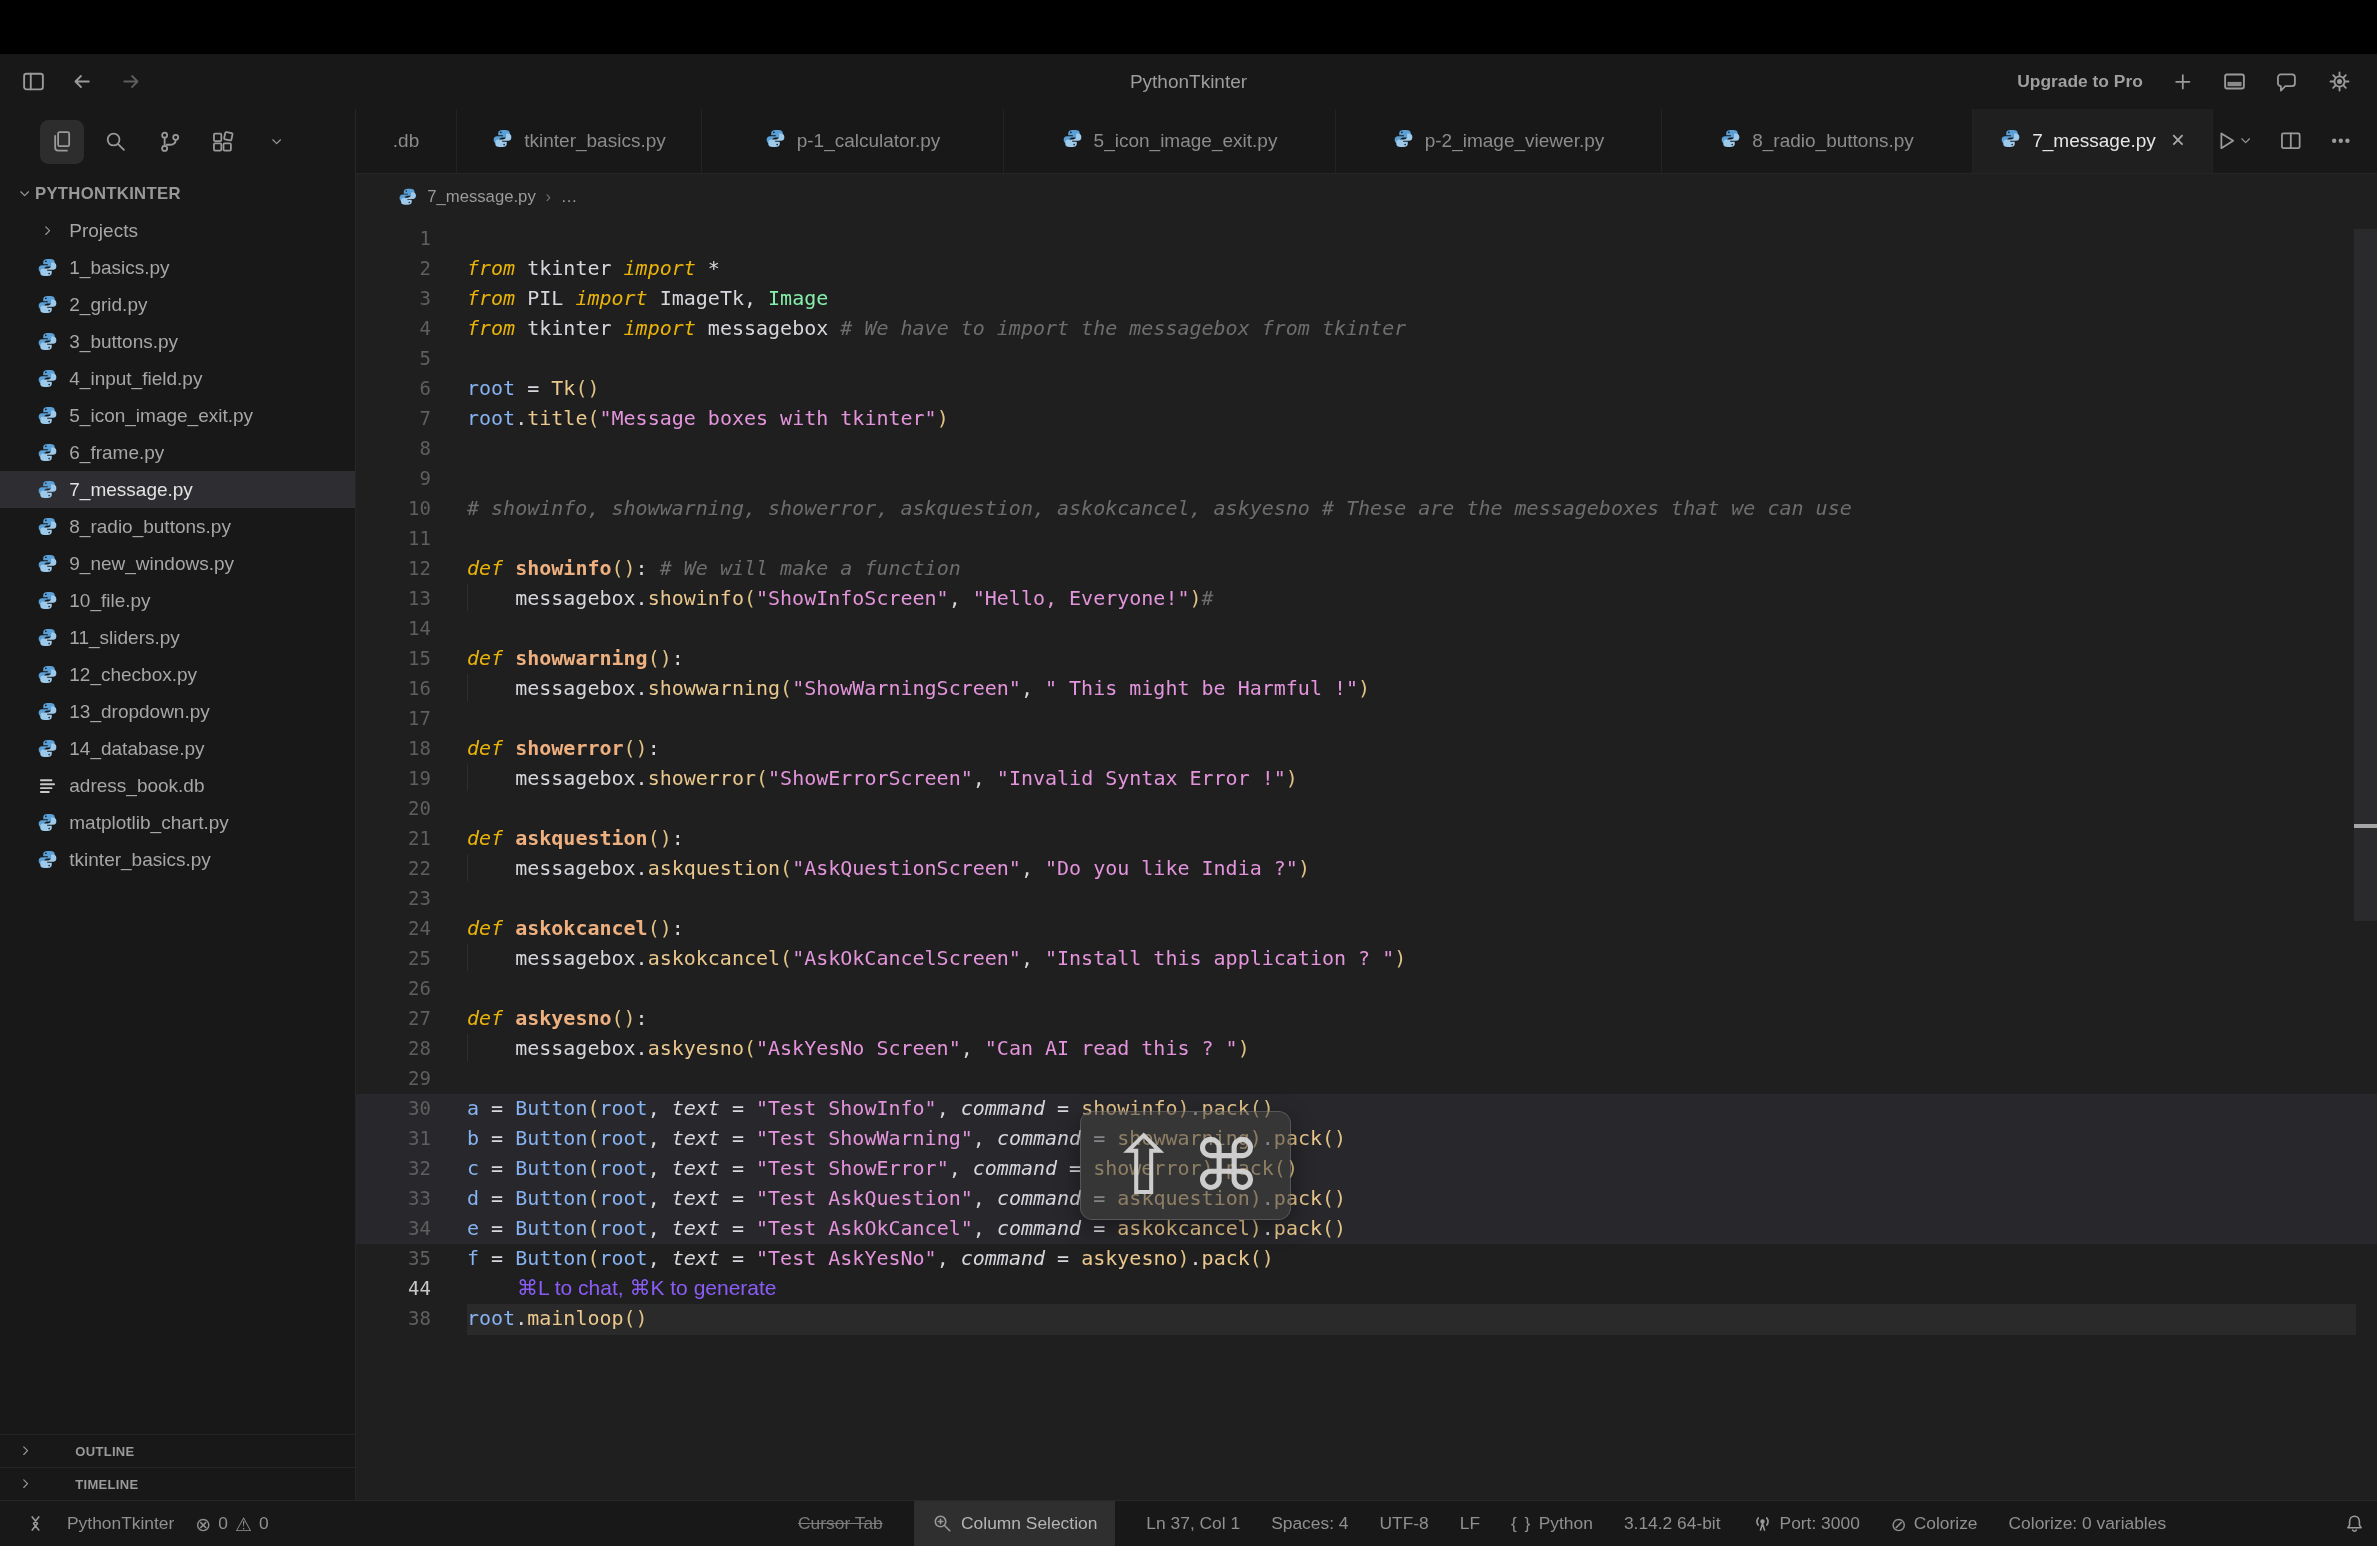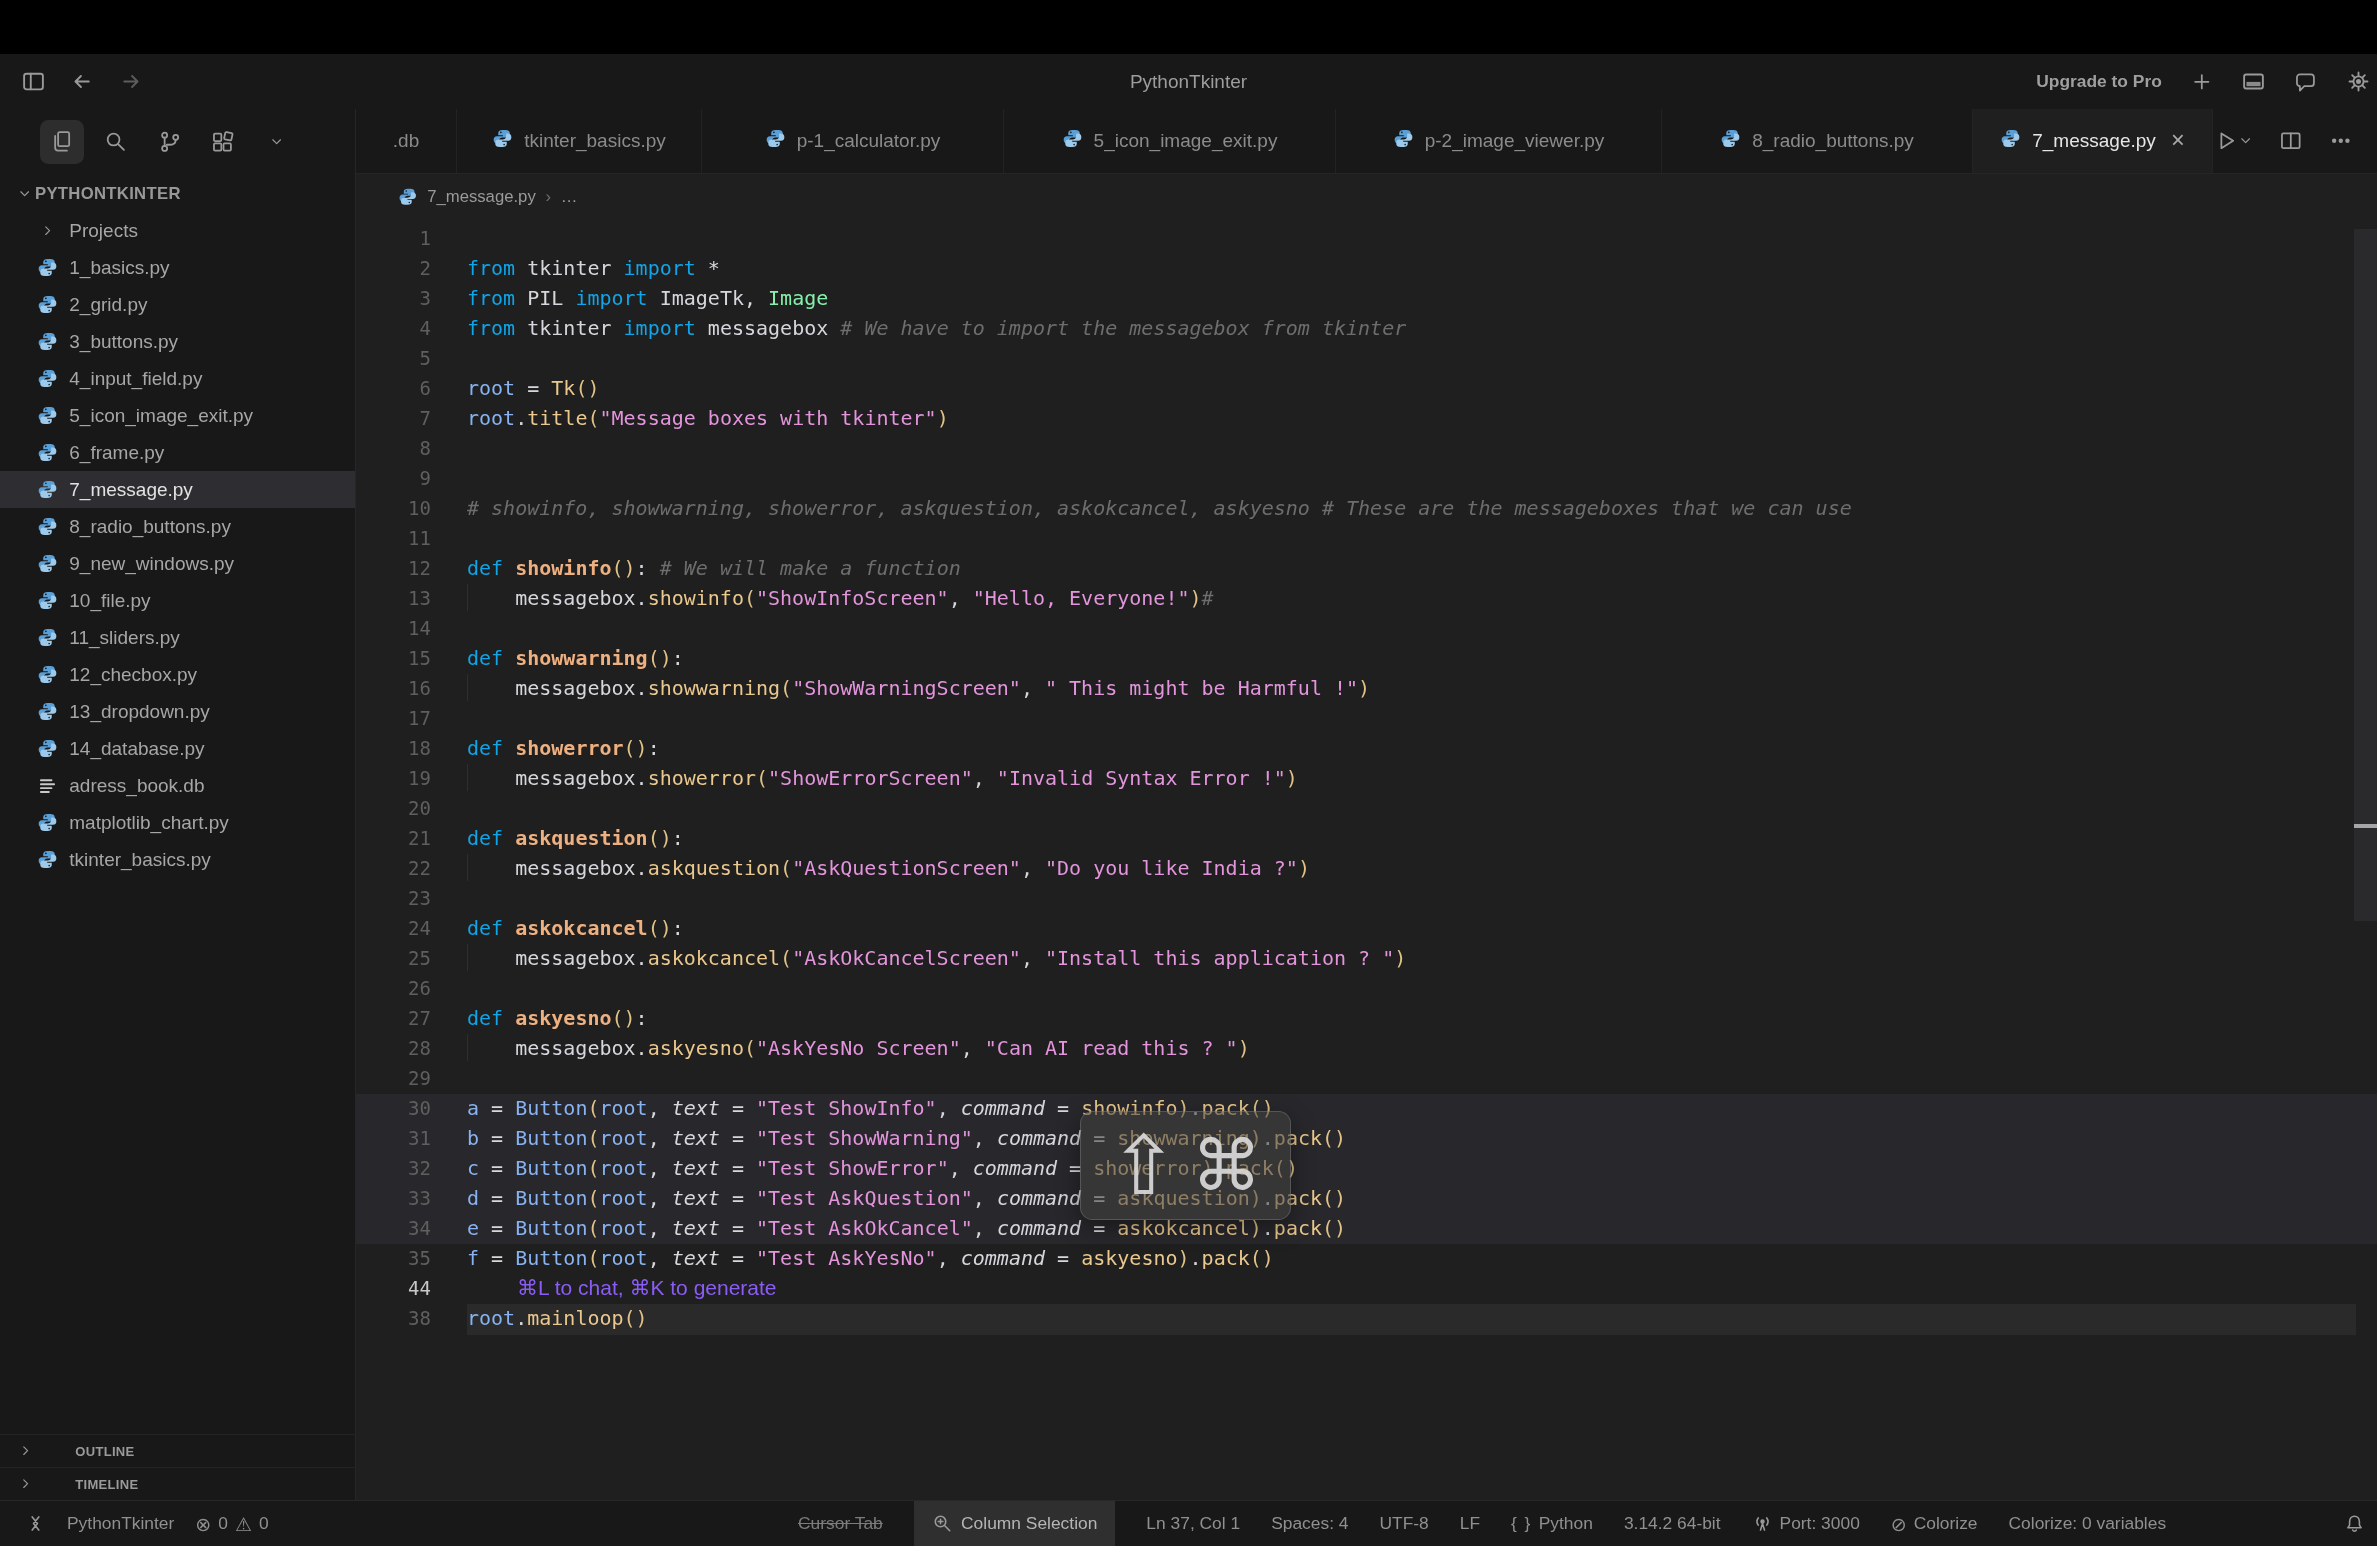--- a/index.html
+++ b/index.html
@@ -2,21 +2,21 @@
 <html style="font-size:11px"><head>
 <meta charset="utf-8">
 <style>
   html,body{margin:0;padding:0;width:2377px;height:1546px;overflow:hidden;background:#1f1f1f;
     font-family:"Liberation Sans",sans-serif;-webkit-font-smoothing:antialiased;}
   .abs{position:absolute;}
   
   #strip-top{left:0;top:0;width:2377px;height:54px;background:#000;}
   #titlebar{left:0;top:54px;width:2377px;height:55px;background:#181818;}
   #titlebar .tb-left{position:absolute;left:21px;top:0;height:55px;display:flex;align-items:center;gap:23.6px;}
-  #titlebar .tb-right{position:absolute;right:6px;top:0;height:55px;display:flex;align-items:center;gap:28px;}
+  #titlebar .tb-right{position:absolute;right:25px;top:0;height:55px;display:flex;align-items:center;gap:28px;}
   #window-title{position:absolute;left:0;right:0;top:0;height:55px;display:flex;align-items:center;justify-content:center;
     color:#9d9d9d;font-size:19px;}
   .tb-ic{display:flex;align-items:center;justify-content:center;}
   .upgrade{color:#9f9f9f;font-size:17.4px;font-weight:bold;}
   
   #sidebar{left:0;top:109px;width:356px;height:1391px;background:#181818;border-right:0.7px solid #262626;box-sizing:border-box;}
   #activity{height:65px;display:flex;align-items:center;gap:9.7px;padding-left:40px;}
   .act-cell{width:44px;height:44px;display:flex;align-items:center;justify-content:center;border-radius:8.3px;}
   .act-cell.active{background:#2d2d2d;}
   #explorer{padding-top:1.4px;}
@@ -44,21 +44,21 @@
     padding-left:42px;box-sizing:border-box;color:#9a9a9a;font-size:16.7px;}
   #code{position:absolute;left:0;top:111px;width:2022px;height:1280px;overflow:hidden;}
   #band-selection{position:absolute;left:0;top:874px;width:2022px;height:150px;background:#28282c;}
   #band-current{position:absolute;left:111px;top:1084px;width:1889px;height:31px;background:#2a2a2a;}
   #code-lines{position:absolute;left:0;top:2.8px;width:2022px;}
   .cl{display:flex;height:30px;position:relative;font-family:"DejaVu Sans Mono","DejaVu Sans",monospace;font-size:20px;line-height:30px;}
   .ln{width:75px;flex:none;text-align:right;color:#5f5f5f;font-size:19px;}
   .ln.cur{color:#c8c8c8;}
   .lc{padding-left:36px;white-space:pre;}
   .guide{position:absolute;left:111px;top:1.4px;bottom:1.4px;width:1.4px;background:#2e2e2e;}
-  .tk-k{color:#0ea5e9;margin-top:33px;}
+  .tk-k{color:#eab308;font-style:italic;margin-top:33px;}
   .tk-f{color:#ebc88d;}
   .tk-d{color:#efb080;font-weight:bold;}
   .tk-c{color:#86efac;}
   .tk-s{color:#e394dc;}
   .tk-m{color:#6d6d6d;font-style:italic;}
   .tk-v{color:#87b3f2;}
   .tk-p{color:#d6d6dd;font-style:italic;}
   .tk-o{color:#d6d6dd;}
   .tk-b{color:#e0c285;}
   .ghost{font-family:"Liberation Sans",sans-serif;color:#8b5cf6;font-size:21px;}

